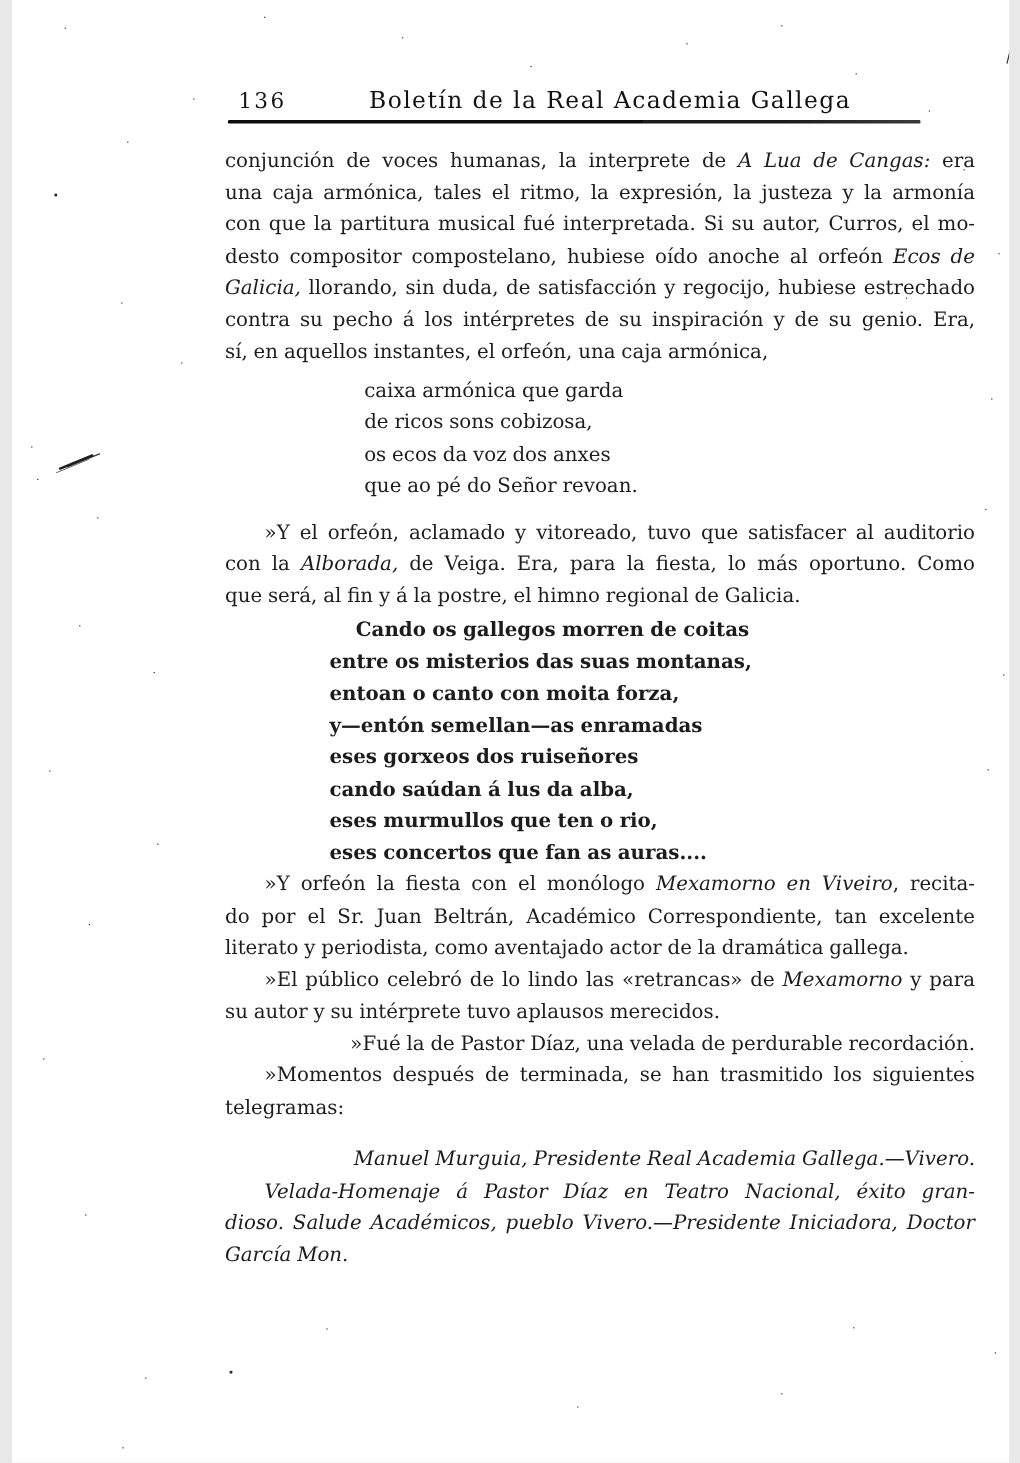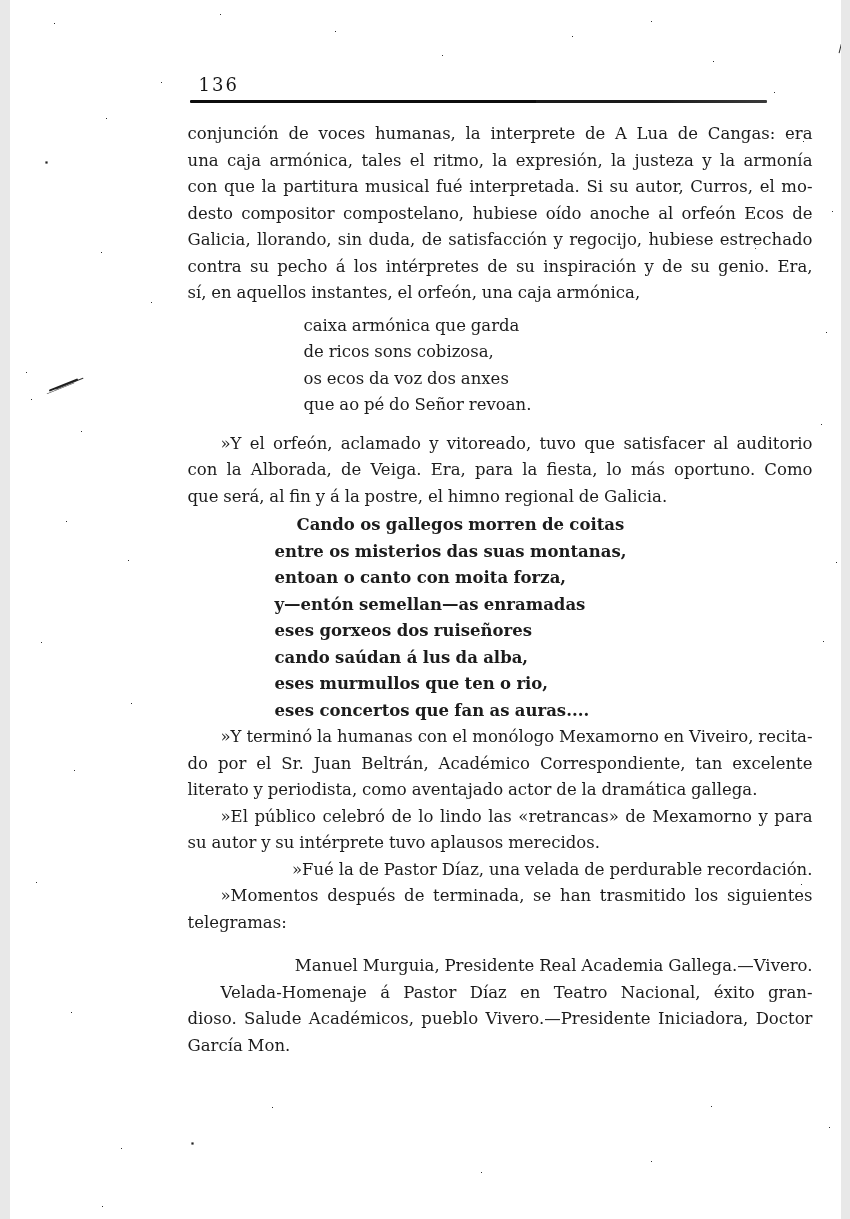--- a/index.html
+++ b/index.html
@@ -10,21 +10,21 @@
   }
   .pageno{position:absolute;left:189px;top:74px;font-size:18px;letter-spacing:2px;color:#161616;}
   .htitle{position:absolute;left:298px;top:72px;font-size:19.5px;letter-spacing:1.2px;white-space:nowrap;color:#111;}
   .hrule{position:absolute;left:180px;top:100px;width:577px;height:3px;
     background:linear-gradient(90deg,#0d0d0d 0 60%,#1a1a1a 60% 80%,#3a3a3a 100%);
     border-radius:1px;}
   .column{position:absolute;left:178px;top:121px;width:625px;font-size:16.5px;line-height:26.5px;word-spacing:-0.4px;}
   .line{min-height:26.5px;}
   .jline{text-align:justify;text-align-last:justify;}
   .ind{text-indent:33px;text-align:right;}
-  .it{}
+  .it{font-style:italic;}
   .verse{line-height:25px;}
   .block:nth-child(2){margin:6px 0 12px 116px;}      
   .block:nth-child(3){margin-top:12px;}              
   .block:nth-child(4){margin:2px 0 0 87px;font-weight:bold;}          
   .block:nth-child(4) .line:first-child{text-indent:22px;}
   .block:nth-child(9){margin-top:17px;}              
   
   .edge-band{position:absolute;left:843px;top:93px;width:7px;height:153px;
     background:repeating-linear-gradient(180deg,#000 0 5px,#2e2e2e 5px 8px,#000 8px 12px);
     clip-path:polygon(15% 0,100% 0,100% 100%,0 100%,30% 60%,5% 30%);}
@@ -51,20 +51,21 @@
       262px 1107px 0 #2a2a2a, 182px 1143px 0 0.6px #222, 471px 1172px 0 #333, 92px 1206px 0 #2a2a2a,
       641px 1161px 0 #333, 819px 1127px 0 #2a2a2a, 701px 1106px 0 #333, 151px 82px 0 #333,
       96px 118px 0 #2a2a2a, 745px 248px 0 #333, 118px 560px 0 #2a2a2a, 64px 770px 0 #333;}
 </style>
 </head>
 <body>
 
 <div class="page">
 
   <div class="pageno">136</div>
+  <div class="htitle">Boletín de la Real Academia Gallega</div>
   <div class="hrule"></div>
 
   <div class="column">
       <div class="block para">
         <div class="line jline"><span>conjunción de voces humanas, la interprete de </span><span class="it">A Lua de Cangas:</span><span> era</span></div>
         <div class="line jline"><span>una caja armónica, tales el ritmo, la expresión, la justeza y la armonía</span></div>
         <div class="line jline"><span>con que la partitura musical fué interpretada. Si su autor, Curros, el mo-</span></div>
         <div class="line jline"><span>desto compositor compostelano, hubiese oído anoche al orfeón </span><span class="it">Ecos de</span></div>
         <div class="line jline"><span class="it">Galicia,</span><span> llorando, sin duda, de satisfacción y regocijo, hubiese estrechado</span></div>
         <div class="line jline"><span>contra su pecho á los intérpretes de su inspiración y de su genio. Era,</span></div>
@@ -85,21 +86,21 @@
         <div class="line"><span>Cando os gallegos morren de coitas</span></div>
         <div class="line"><span>entre os misterios das suas montanas,</span></div>
         <div class="line"><span>entoan o canto con moita forza,</span></div>
         <div class="line"><span>y—entón semellan—as enramadas</span></div>
         <div class="line"><span>eses gorxeos dos ruiseñores</span></div>
         <div class="line"><span>cando saúdan á lus da alba,</span></div>
         <div class="line"><span>eses murmullos que ten o rio,</span></div>
         <div class="line"><span>eses concertos que fan as auras....</span></div>
       </div>
       <div class="block para">
-        <div class="line jline ind"><span>»Y terminó la humanas con el monólogo </span><span class="it">Mexamorno en Viveiro</span><span>, recita-</span></div>
+        <div class="line jline ind"><span>»Y orfeón la fiesta con el monólogo </span><span class="it">Mexamorno en Viveiro</span><span>, recita-</span></div>
         <div class="line jline"><span>do por el Sr. Juan Beltrán, Académico Correspondiente, tan excelente</span></div>
         <div class="line"><span>literato y periodista, como aventajado actor de la dramática gallega.</span></div>
       </div>
       <div class="block para">
         <div class="line jline ind"><span>»El público celebró de lo lindo las «retrancas» de </span><span class="it">Mexamorno</span><span> y para</span></div>
         <div class="line"><span>su autor y su intérprete tuvo aplausos merecidos.</span></div>
       </div>
       <div class="block para">
         <div class="line ind"><span>»Fué la de Pastor Díaz, una velada de perdurable recordación.</span></div>
       </div>

